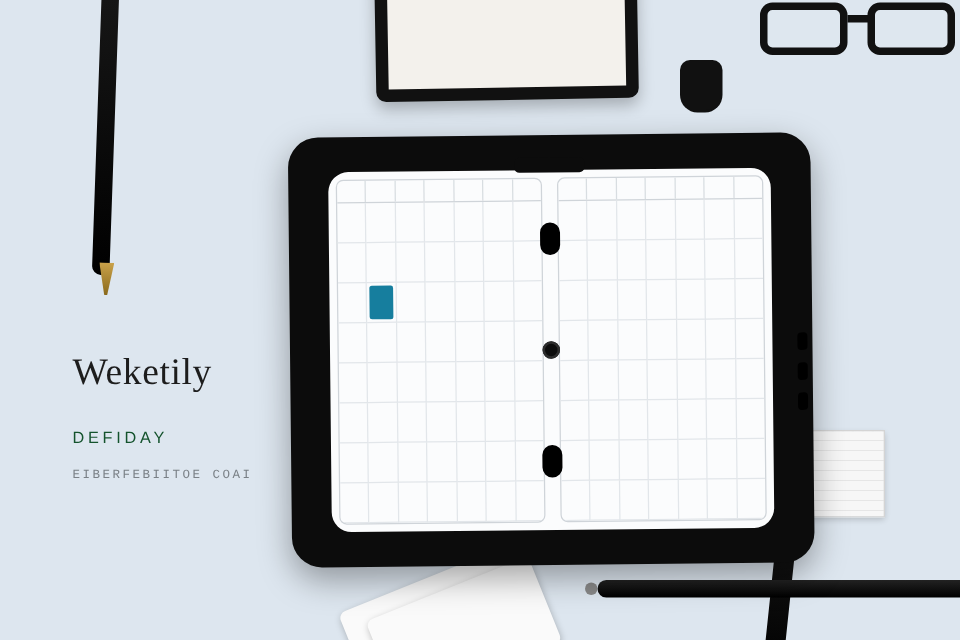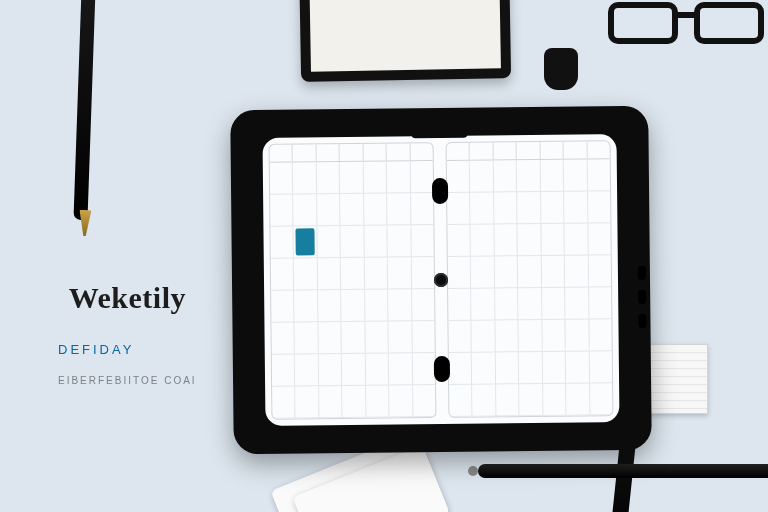--- a/index.html
+++ b/index.html
@@ -125,34 +125,33 @@
 
   
   .title-block {
     position: absolute;
     left: 58px; top: 282px;
     color: #1d1d1d;
   }
   .title-block .title-line {
     font-size: 30px;
     line-height: 1.08;
-    font-weight: 700;
+    font-weight: 400;
     letter-spacing: .5px;
-    text-align: center;
   }
   .title-block .subtitle {
     margin-top: 28px;
     font-family: "Helvetica Neue", Arial, sans-serif;
     font-size: 13px;
     letter-spacing: 3px;
-    color: #0369a1;
+    color: #14532d;
   }
   .title-block .credit {
     margin-top: 18px;
-    font-family: Liberation Sans, sans-serif;
+    font-family: Liberation Mono, monospace;
     font-size: 10px;
     letter-spacing: 2px;
     color: #7a8086;
   }
 
   
   .tablet {
     position: absolute;
     left: 232px; top: 108px;
     width: 418px; height: 344px;

